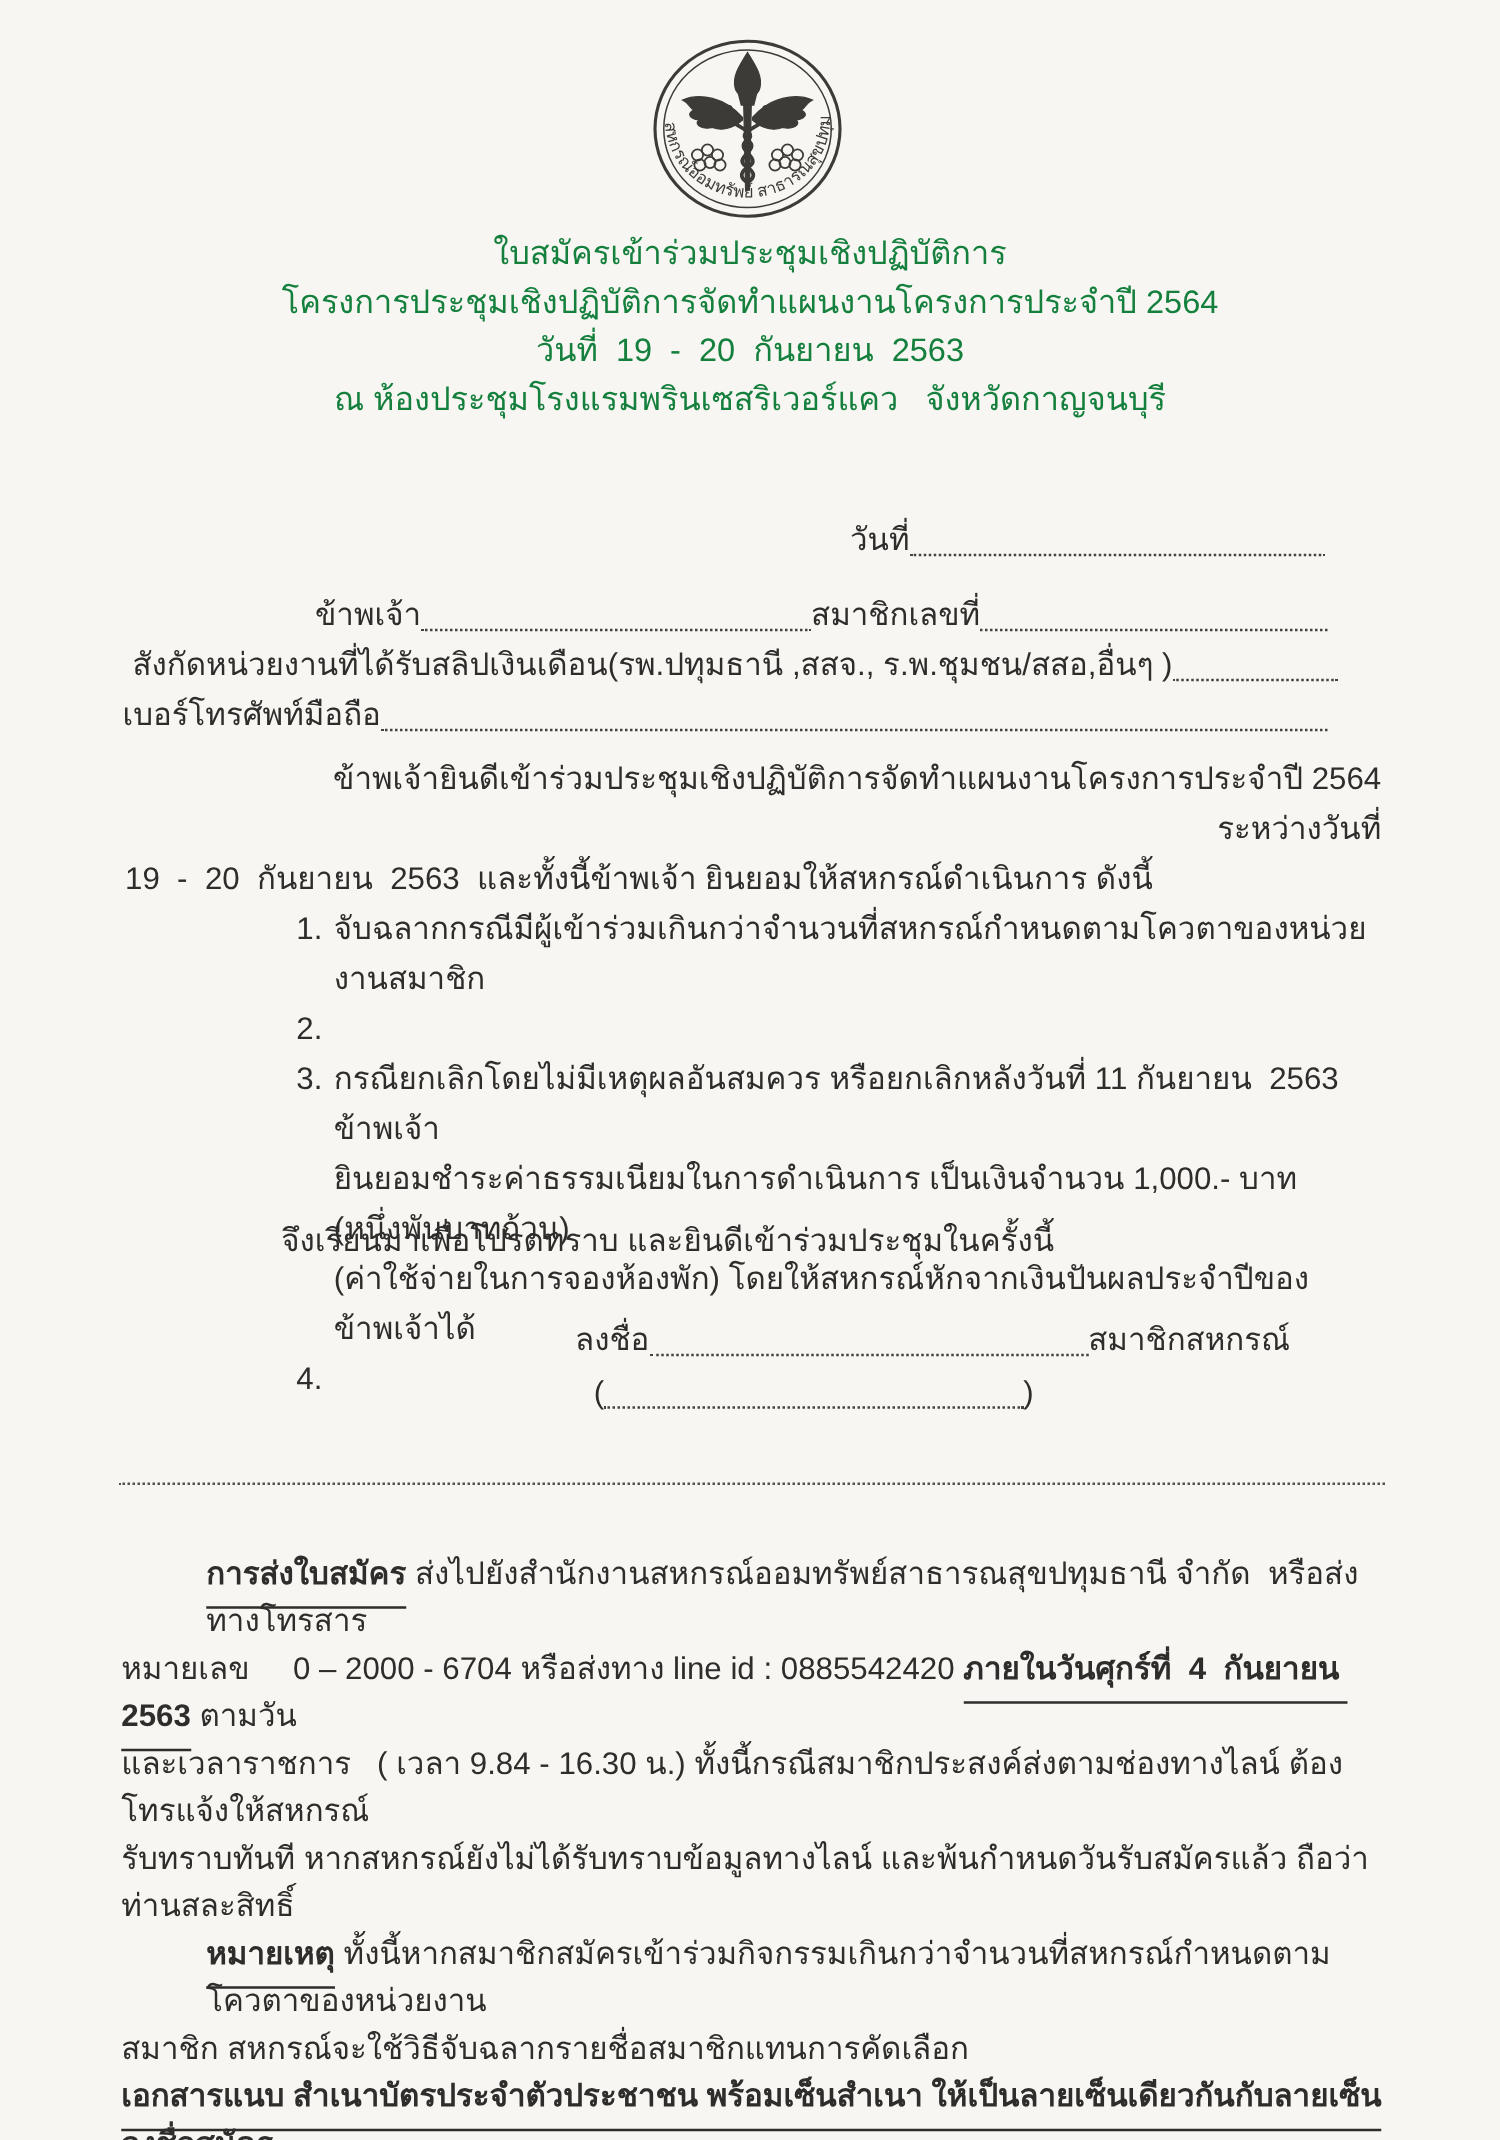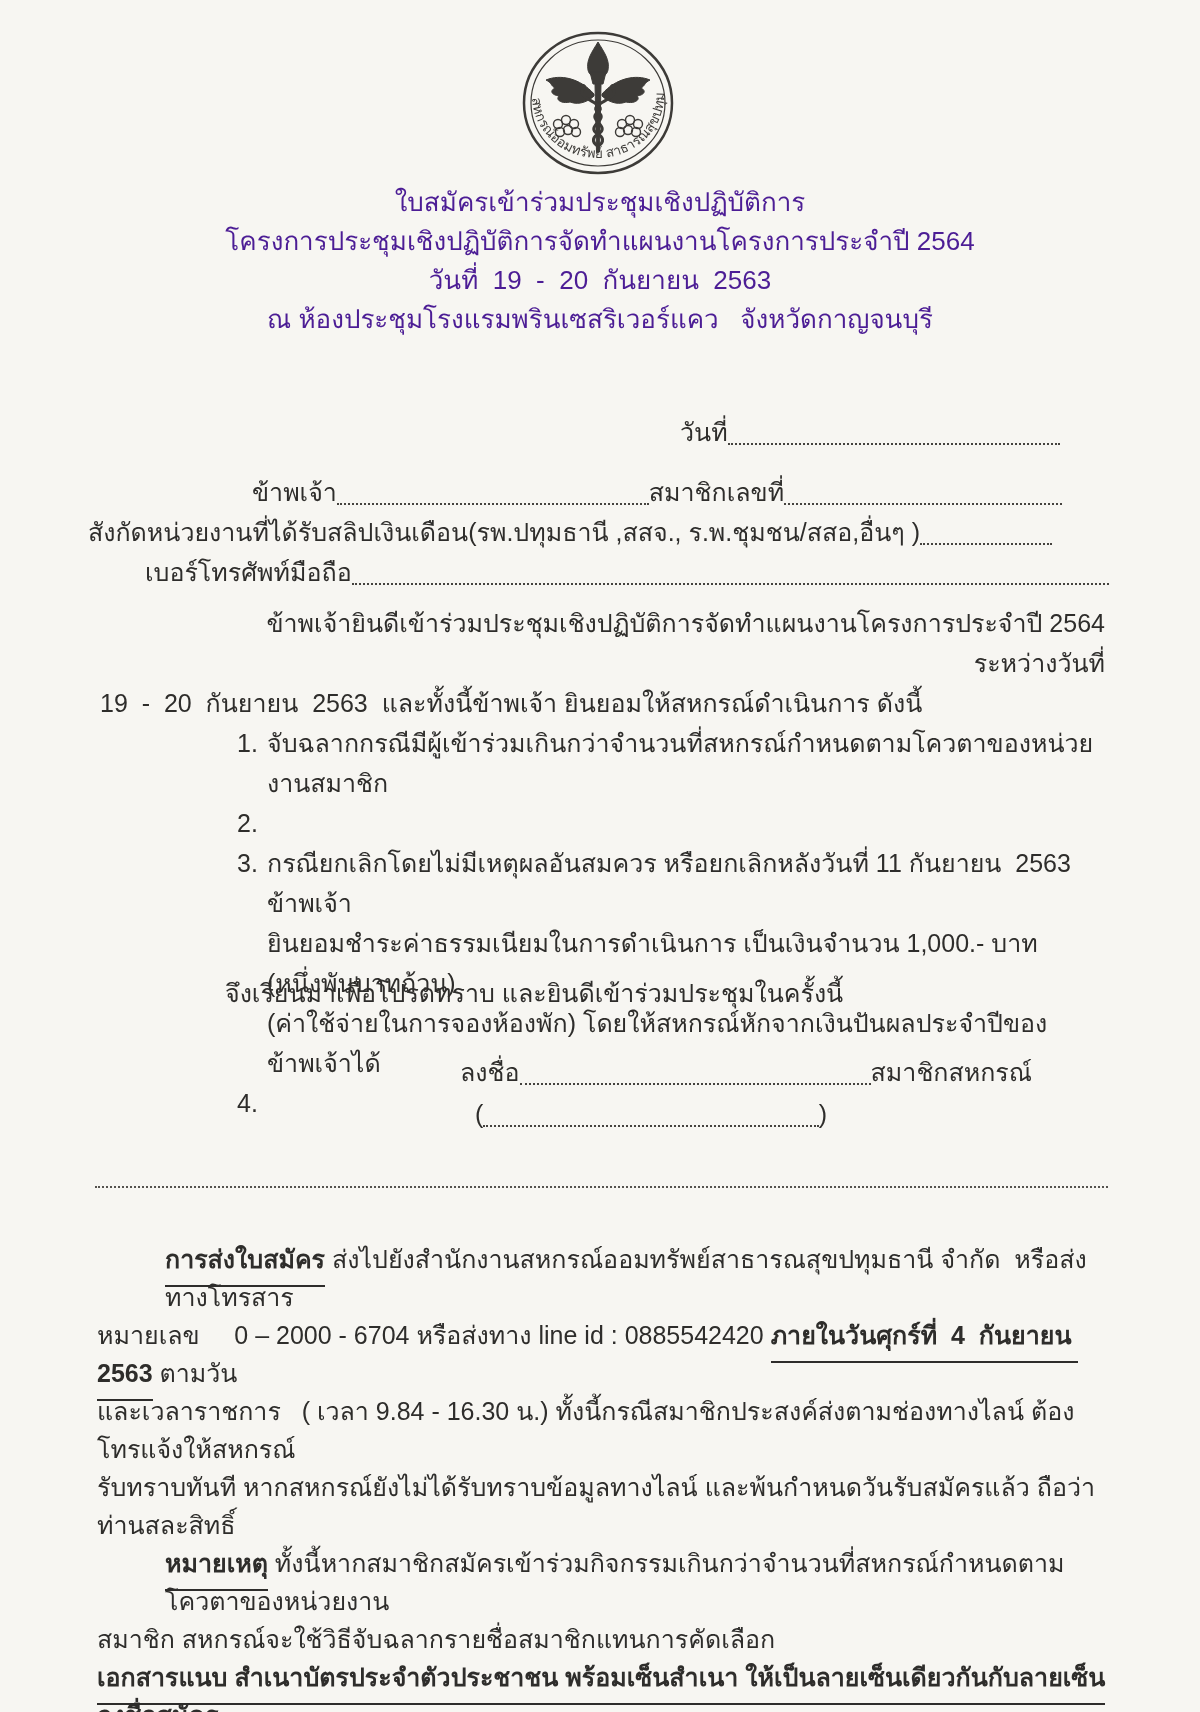--- a/index.html
+++ b/index.html
@@ -8,30 +8,30 @@
     background:#f7f6f2;color:#2e2d2b;overflow:hidden;
     font-family:"Liberation Sans","DejaVu Sans",sans-serif;
     font-size:25px;
   }
   .t{white-space:pre-wrap;}
   
   .logo-wrap{position:absolute;top:30px;left:518px;width:160px;height:148px;}
   .logo-wrap svg{display:block;}
   
   .titles{position:absolute;top:183px;left:0;width:100%;text-align:center;
-          line-height:39px;font-size:26px;color:#4c1d95;}
+          line-height:39px;font-size:26px;color:#15803d;}
   
   .fillrow{position:absolute;display:flex;align-items:flex-end;line-height:40px;height:40px;}
   .fillrow .lbl{flex:0 0 auto;}
   .dots{flex:1 1 auto;height:0;border-bottom:2px dotted #45433f;margin-bottom:7px;min-width:30px;}
   .dots.fixed{flex:0 0 auto;}
   .date-row{top:412px;left:680px;width:380px;}
   .applicant-row{top:472px;left:252px;width:810px;}
-  .affiliation-row{top:512px;left:88px;width:964px;}
-  .phone-row{top:552px;left:98px;width:964px;margin-left:47px;}
+  .affiliation-row{top:512px;left:106px;width:964px;}
+  .phone-row{top:552px;left:98px;width:964px;}
   
   .consent{position:absolute;top:603px;left:100px;right:95px;line-height:40px;}
   .indent1{padding-left:152px;text-align:right;}
   .cond{display:flex;align-items:flex-start;}
   .cond .num{flex:0 0 30px;margin-left:137px;}
   .cond .txt{flex:1 1 auto;}
   
   .closing{position:absolute;top:973px;left:225px;right:95px;line-height:40px;}
   .sign-row{top:1052px;left:460px;width:572px;}
   .paren-row{top:1094px;left:475px;width:352px;}

